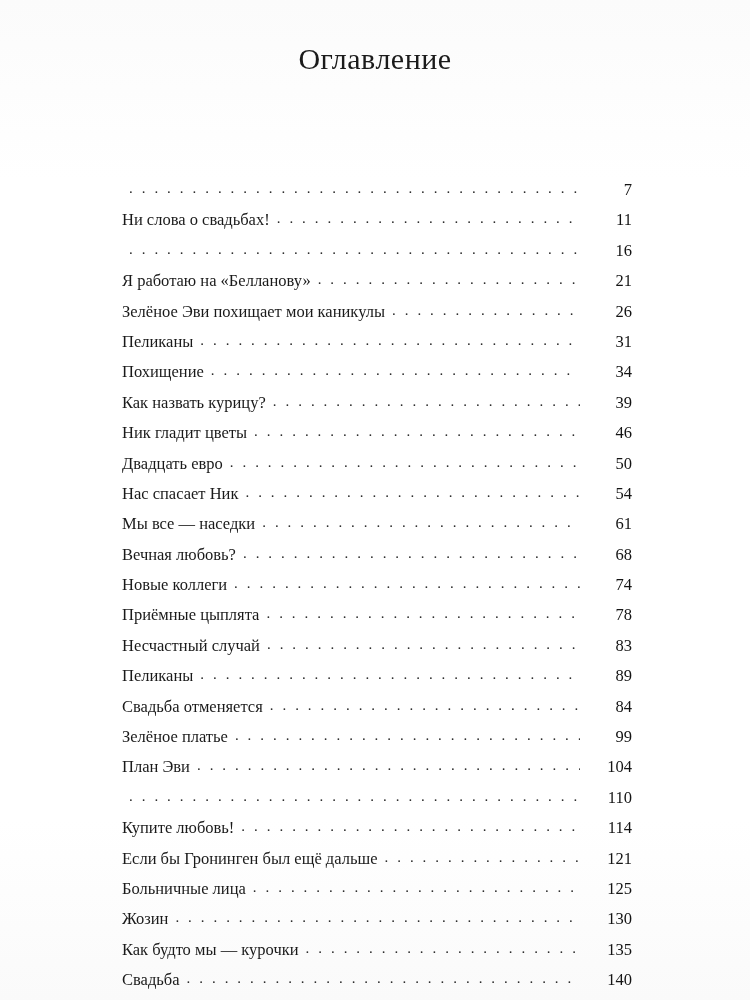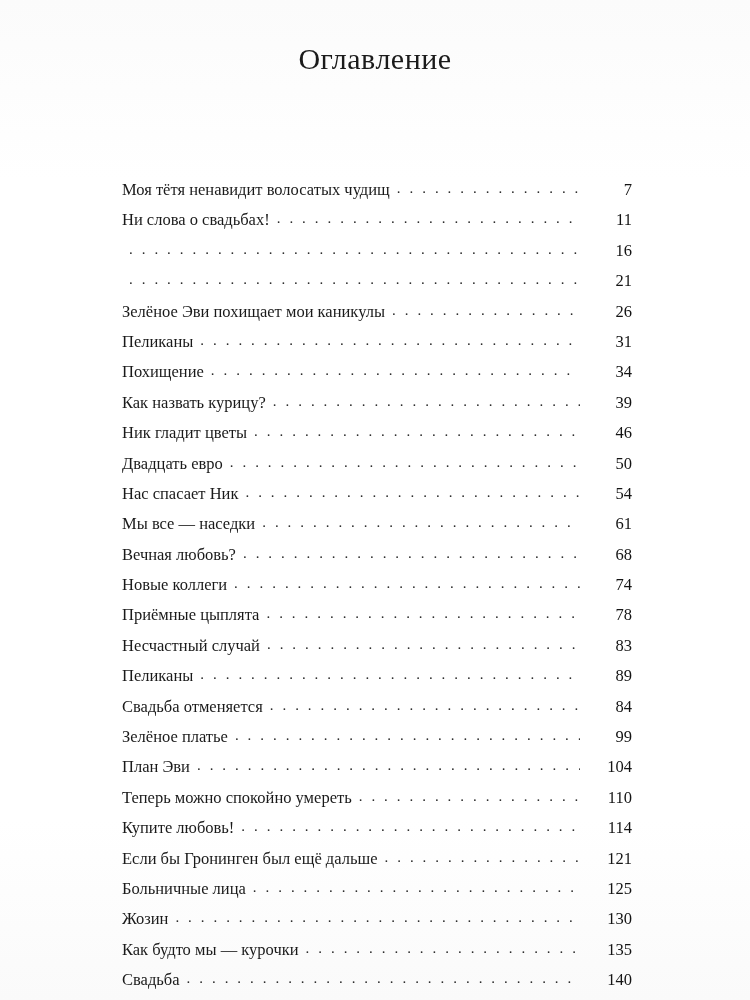--- a/index.html
+++ b/index.html
@@ -71,34 +71,34 @@
     flex: 0 0 auto;
   }
 </style>
 </head>
 <body>
 
 <div class="page">
   <h1 class="page-title">Оглавление</h1>
   <ul class="toc">
       <li class="toc-entry">
-        <span class="entry-title">Моя тётя ненавидит волосатых чудищ</span>
         <span class="leader">. . . . . . . . . . . . . . . . . . . . . . . . . . . . . . . . . . . . . . . . . . . . . . . . . . . . . . . . . . . . . . . . . . . . . . . . . . . . . . . . . . . . . . . . . </span>
         <span class="entry-page">7</span>
       </li>
       <li class="toc-entry">
         <span class="entry-title">Ни слова о свадьбах!</span>
         <span class="leader">. . . . . . . . . . . . . . . . . . . . . . . . . . . . . . . . . . . . . . . . . . . . . . . . . . . . . . . . . . . . . . . . . . . . . . . . . . . . . . . . . . . . . . . . . </span>
         <span class="entry-page">11</span>
       </li>
       <li class="toc-entry">
         <span class="leader">. . . . . . . . . . . . . . . . . . . . . . . . . . . . . . . . . . . . . . . . . . . . . . . . . . . . . . . . . . . . . . . . . . . . . . . . . . . . . . . . . . . . . . . . . </span>
         <span class="entry-page">16</span>
       </li>
       <li class="toc-entry">
+        <span class="entry-title">Я работаю на «Белланову»</span>
         <span class="leader">. . . . . . . . . . . . . . . . . . . . . . . . . . . . . . . . . . . . . . . . . . . . . . . . . . . . . . . . . . . . . . . . . . . . . . . . . . . . . . . . . . . . . . . . . </span>
         <span class="entry-page">21</span>
       </li>
       <li class="toc-entry">
         <span class="entry-title">Зелёное Эви похищает мои каникулы</span>
         <span class="leader">. . . . . . . . . . . . . . . . . . . . . . . . . . . . . . . . . . . . . . . . . . . . . . . . . . . . . . . . . . . . . . . . . . . . . . . . . . . . . . . . . . . . . . . . . </span>
         <span class="entry-page">26</span>
       </li>
       <li class="toc-entry">
         <span class="entry-title">Пеликаны</span>
@@ -169,21 +169,20 @@
         <span class="entry-title">Зелёное платье</span>
         <span class="leader">. . . . . . . . . . . . . . . . . . . . . . . . . . . . . . . . . . . . . . . . . . . . . . . . . . . . . . . . . . . . . . . . . . . . . . . . . . . . . . . . . . . . . . . . . </span>
         <span class="entry-page">99</span>
       </li>
       <li class="toc-entry">
         <span class="entry-title">План Эви</span>
         <span class="leader">. . . . . . . . . . . . . . . . . . . . . . . . . . . . . . . . . . . . . . . . . . . . . . . . . . . . . . . . . . . . . . . . . . . . . . . . . . . . . . . . . . . . . . . . . </span>
         <span class="entry-page">104</span>
       </li>
       <li class="toc-entry">
-        <span class="entry-title">Теперь можно спокойно умереть</span>
         <span class="leader">. . . . . . . . . . . . . . . . . . . . . . . . . . . . . . . . . . . . . . . . . . . . . . . . . . . . . . . . . . . . . . . . . . . . . . . . . . . . . . . . . . . . . . . . . </span>
         <span class="entry-page">110</span>
       </li>
       <li class="toc-entry">
         <span class="entry-title">Купите любовь!</span>
         <span class="leader">. . . . . . . . . . . . . . . . . . . . . . . . . . . . . . . . . . . . . . . . . . . . . . . . . . . . . . . . . . . . . . . . . . . . . . . . . . . . . . . . . . . . . . . . . </span>
         <span class="entry-page">114</span>
       </li>
       <li class="toc-entry">
         <span class="entry-title">Если бы Гронинген был ещё дальше</span>

